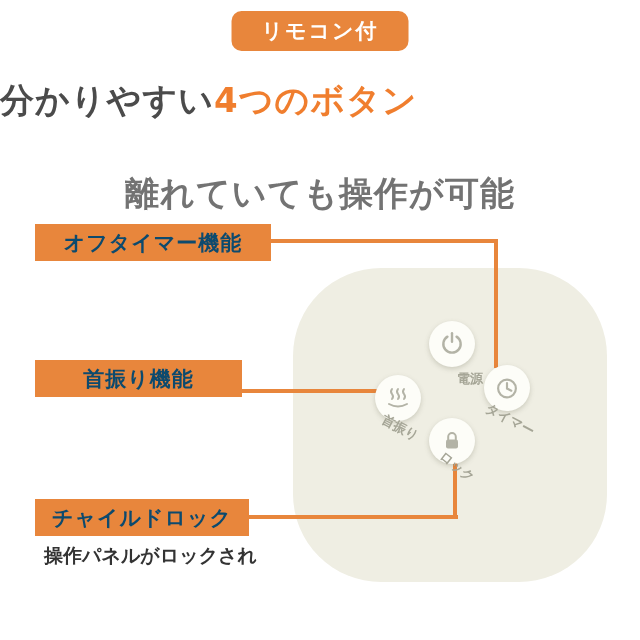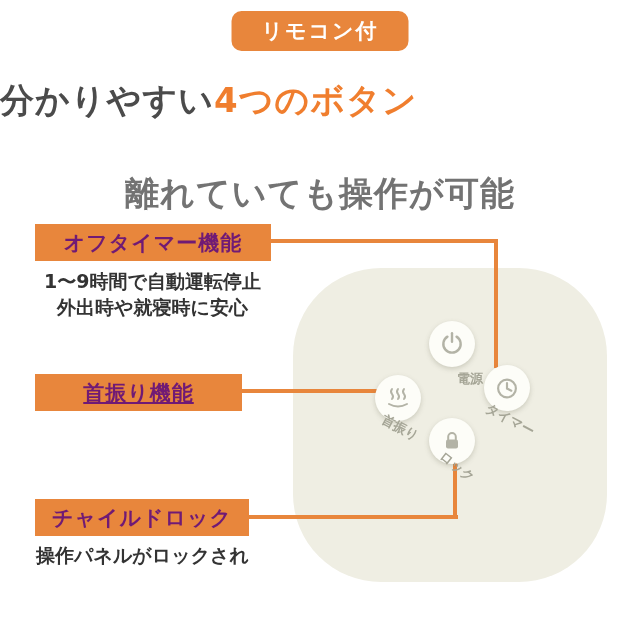--- a/index.html
+++ b/index.html
@@ -16,34 +16,34 @@
   .title {
     position:absolute; top:78px; left:0; width:100%; text-align:left;
     font-size:34px; font-weight:bold; color:#4b4b4b; letter-spacing:1px; white-space:nowrap;
   }
   .title .hl { color:#f07e2e; }
   .subtitle {
     position:absolute; top:133px; left:0; width:100%; text-align:center;
     font-size:34px; font-weight:bold; color:#737373; letter-spacing:1px; white-space:nowrap;margin-top:38px;
   }
   .flabel {
-    position:absolute; background:#e8863c; color:#701a75; font-weight:bold;
+    position:absolute; background:#e8863c; color:#0c4a6e; font-weight:bold;
     font-size:21px; letter-spacing:1px; display:flex; align-items:center; justify-content:center;
     z-index:4;
   }
   .flabel.f1 { left:35px; top:224px; width:236px; height:37px; }
-  .flabel.f2 { left:35px; top:374px; width:207px; height:37px;text-decoration:underline; }
+  .flabel.f2 { left:35px; top:360px; width:207px; height:37px; }
   .flabel.f3 { left:35px; top:499px; width:214px; height:37px; }
   .fdesc {
     position:absolute; color:#333333; font-size:19px; font-weight:bold;
     text-align:center; line-height:26px; z-index:4;
   }
   .fdesc.fd1 { left:10px; top:268px; width:285px; }
   .fdesc.fd2 { left:0px;  top:418px; width:280px; }
-  .fdesc.fd3 { left:0px;  top:542px; width:285px; }
+  .fdesc.fd3 { left:8px;  top:542px; width:285px; }
   .panel {
     position:absolute; left:293px; top:268px; width:314px; height:314px;
     background:#efeee3; border-radius:88px; z-index:1;
   }
   .conn { position:absolute; background:#e8863c; z-index:2; }
   .c1h { left:269px; top:239px; width:229px; height:4px; }
   .c1v { left:494px; top:239px; width:4px;  height:129px; }
   .c2h { left:241px; top:389px; width:136px; height:4px; }
   .c3h { left:246px; top:515px; width:212px; height:4px; }
   .c3v { left:453px; top:461px; width:4px;  height:58px; }
@@ -70,24 +70,20 @@
 
 <div class="canvas">
 
   <div class="badge">リモコン付</div>
 
   <div class="title"><span>分かりやすい</span><span class="hl">4つのボタン</span></div>
 
   <div class="subtitle">離れていても操作が可能</div>
 
   <div class="flabel f1">オフタイマー機能</div>
-  <div class="fdesc fd1">
-    <div>1〜9時間で自動運転停止</div>
-    <div>外出時や就寝時に安心</div>
-  </div>
 
   <div class="flabel f2">首振り機能</div>
 
   <div class="flabel f3">チャイルドロック</div>
   <div class="fdesc fd3">
     <div>操作パネルがロックされ</div>
   </div>
 
   <div class="panel"></div>
 

